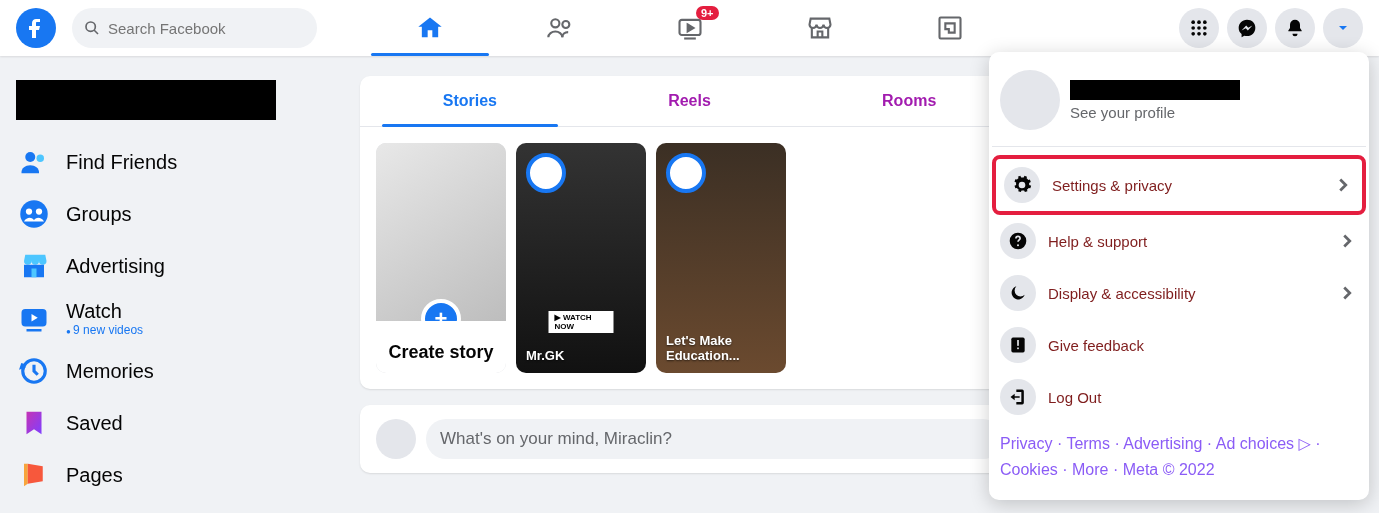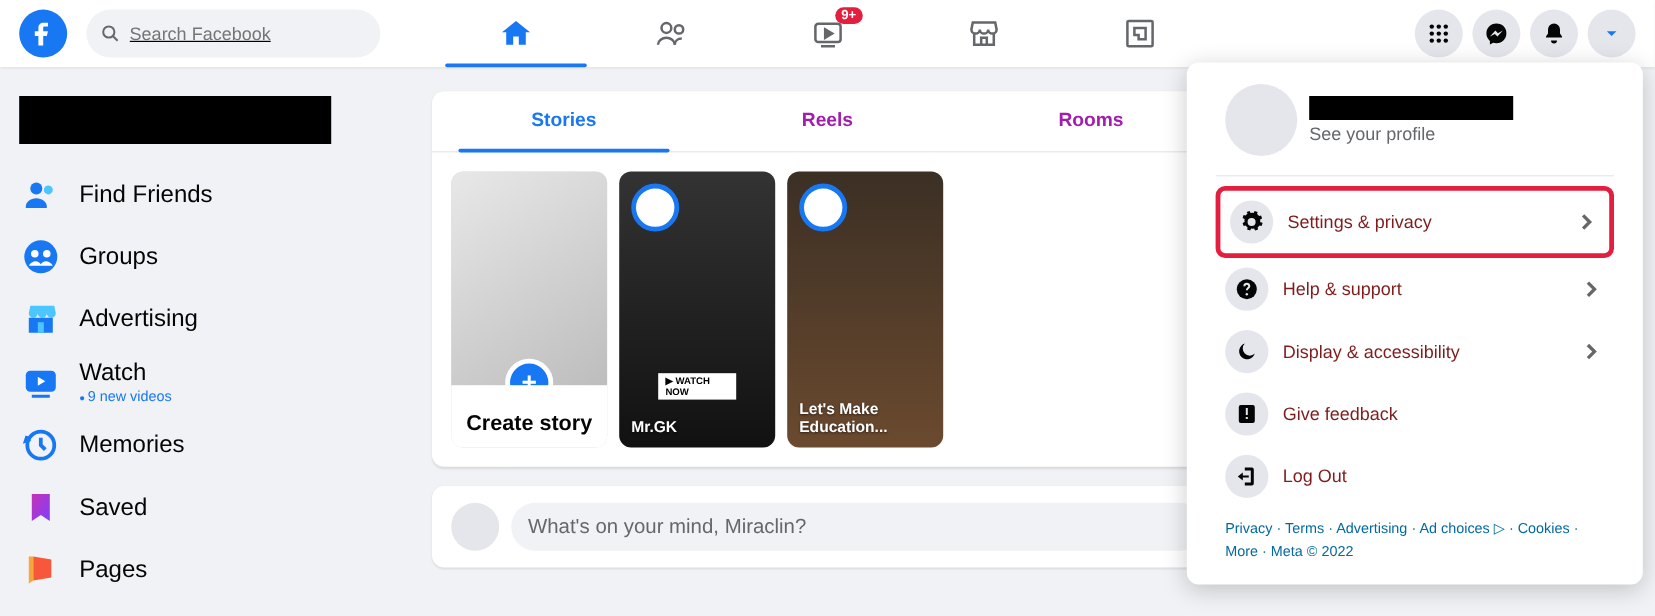--- a/index.html
+++ b/index.html
@@ -1,20 +1,20 @@
 <!DOCTYPE html>
 <html><head>
   <meta charset="utf-8">
   <style>
     * { box-sizing: border-box; margin: 0; padding: 0; }
     body { font-family: Helvetica, Arial, sans-serif; background: #f0f2f5; width: 1379px; height: 513px; overflow: hidden; position: relative; }
     
     
     .header { position: fixed; top: 0; left: 0; right: 0; height: 56px; background: #fff; display: flex; align-items: center; padding: 0 16px; box-shadow: 0 1px 2px rgba(0,0,0,.1); z-index: 100; }
-    .logo-wrap { display: flex; align-items: center; gap: 8px; text-decoration: underline; }
+    .logo-wrap { display: flex; align-items: center; gap: 8px; }
     .fb-logo { width: 40px; height: 40px; border-radius: 50%; background: #1877f2; display: flex; align-items: center; justify-content: center; color: #fff; font-weight: 900; font-size: 28px; }
     .search-box { background: #f0f2f5; border-radius: 50px; height: 40px; width: 245px; display: flex; align-items: center; padding: 0 12px; margin-left: 8px; color: #65676b; gap: 8px; }
     .search-box input { border: none; background: transparent; outline: none; font-size: 15px; color: #65676b; width: 100%; }
     
     .center-nav { display: flex; position: absolute; left: 50%; transform: translateX(-50%); height: 56px; }
     .nav-tab { width: 130px; display: flex; align-items: center; justify-content: center; position: relative; cursor: pointer; color: #65676b; }
     .nav-tab.active { color: #1877f2; }
     .nav-tab.active::after { content: ""; position: absolute; bottom: 0; left: 6px; right: 6px; height: 3px; background: #1877f2; border-radius: 2px; }
     .badge { position: absolute; top: 6px; right: 36px; background: #e41e3f; color: #fff; font-size: 11px; font-weight: 700; border-radius: 10px; padding: 1px 5px; }
     
@@ -47,31 +47,31 @@
     .create-plus { position: absolute; left: 50%; transform: translateX(-50%); bottom: 34px; width: 40px; height: 40px; border-radius: 50%; background: #1877f2; border: 4px solid #fff; color: #fff; display: flex; align-items: center; justify-content: center; font-size: 22px; font-weight: 700; }
     .story-ring { position: absolute; top: 10px; left: 10px; width: 40px; height: 40px; border-radius: 50%; border: 4px solid #1877f2; background: #fff; }
     .story-title { position: absolute; bottom: 10px; left: 10px; right: 10px; color: #fff; font-size: 13px; font-weight: 600; text-shadow: 0 1px 2px rgba(0,0,0,.6); }
     .watch-now { position: absolute; bottom: 40px; left: 50%; transform: translateX(-50%); background: #fff; color: #000; font-size: 8px; padding: 2px 6px; font-weight: 700; }
     
     .composer { display: flex; align-items: center; gap: 10px; padding: 14px 16px; }
     .composer-avatar { width: 40px; height: 40px; border-radius: 50%; background: #e4e6eb; }
     .composer-input { flex: 1; background: #f0f2f5; border-radius: 50px; height: 40px; display: flex; align-items: center; padding: 0 14px; color: #65676b; font-size: 17px; }
     
     
-    .dropdown { position: absolute; top: 52px; right: 10px; width: 380px; background: #fff; border-radius: 10px; box-shadow: 0 4px 20px rgba(0,0,0,.2); padding: 10px 24px; z-index: 200; }
+    .dropdown { position: absolute; top: 52px; right: 10px; width: 380px; background: #fff; border-radius: 10px; box-shadow: 0 4px 20px rgba(0,0,0,.2); padding: 10px 3px; z-index: 200; }
     .profile-row { display: flex; align-items: center; gap: 10px; padding: 8px; cursor: pointer; border-radius: 8px; }
     .profile-redact2 { width: 170px; height: 20px; background: #000; }
     .profile-sub { color: #65676b; font-size: 15px; margin-top: 4px; }
     .divider { height: 1px; background: #e4e6eb; margin: 8px 0; }
     .menu-item { display: flex; align-items: center; gap: 12px; padding: 8px; border-radius: 8px; cursor: pointer; }
     .menu-item.highlight { border: 4px solid #e41e3f; }
     .menu-icon { width: 36px; height: 36px; border-radius: 50%; background: #e4e6eb; display: flex; align-items: center; justify-content: center; font-size: 18px; }
     .menu-label { font-size: 15px; font-weight: 500; color: #7f1d1d; flex: 1; }
     .chevron { color: #65676b; }
-    .footer-links { font-size: 12px; color: #0369a1; padding: 8px; line-height: 1.6; }
+    .footer-links { font-size: 16px; color: #8b5cf6; padding: 8px; line-height: 1.6; }
     
     svg { display: block; }
   </style>
 </head>
 <body>
 
 <div class="header">
   <div class="logo-wrap">
     <div class="fb-logo">
       <svg width="24" height="24" viewBox="0 0 24 24" fill="#fff">

